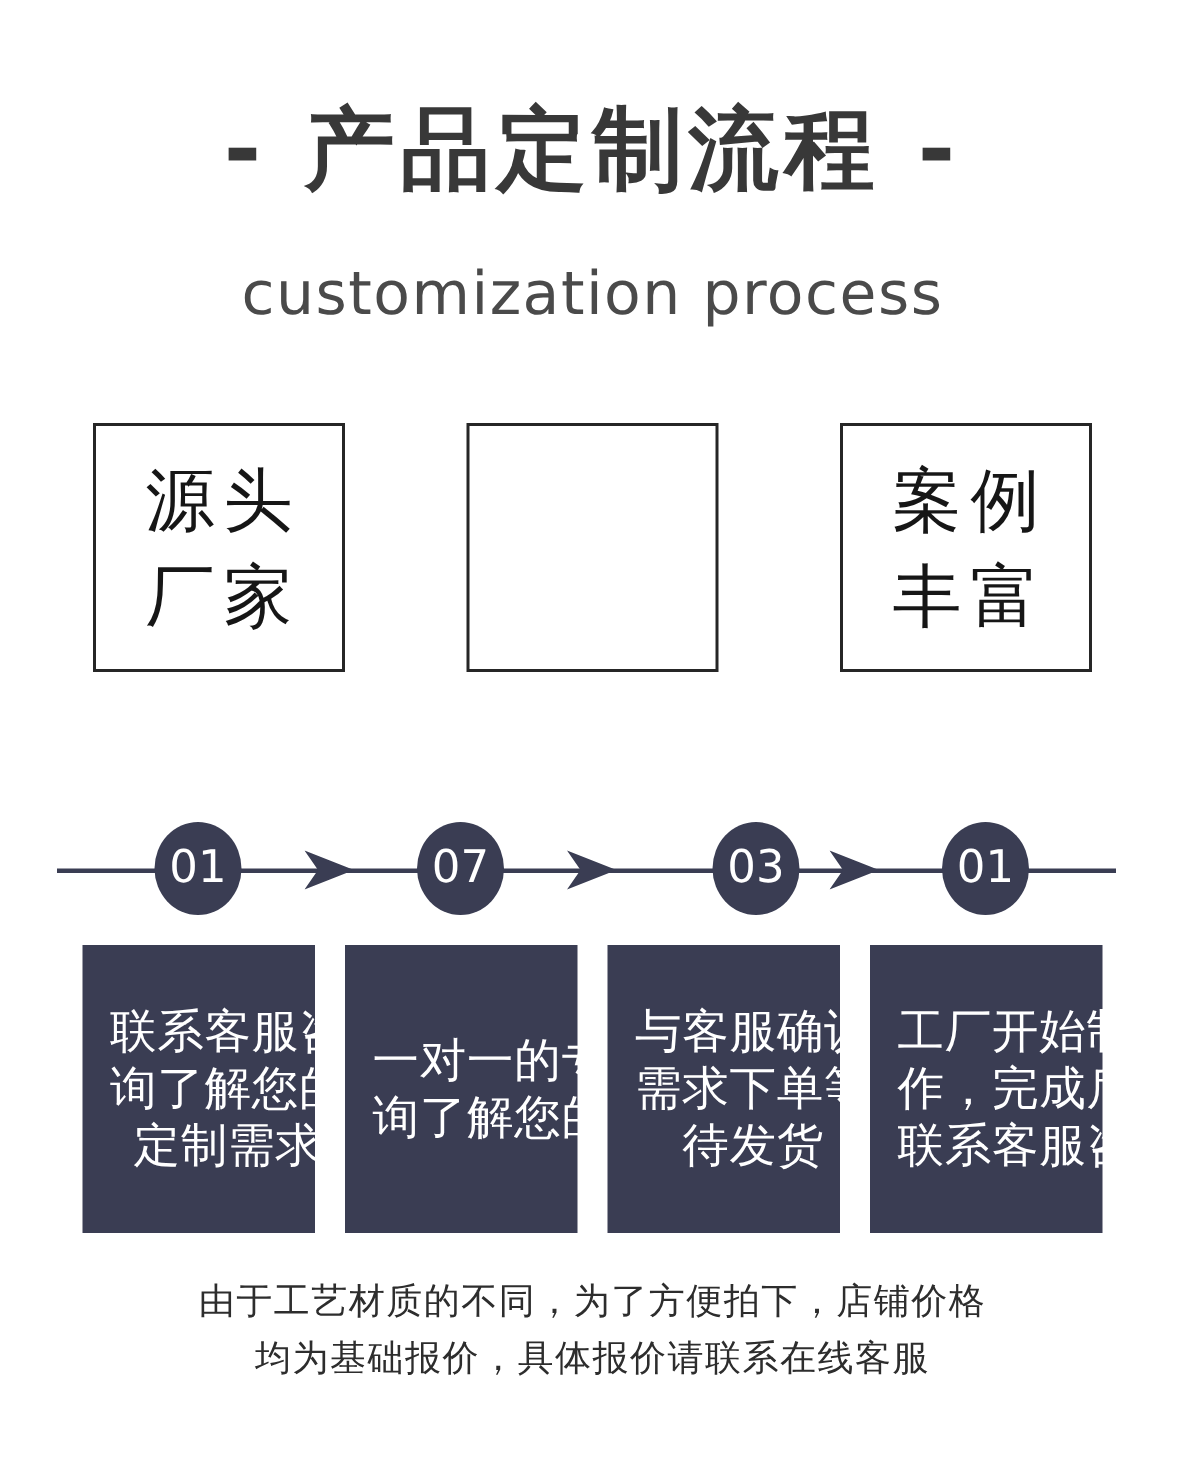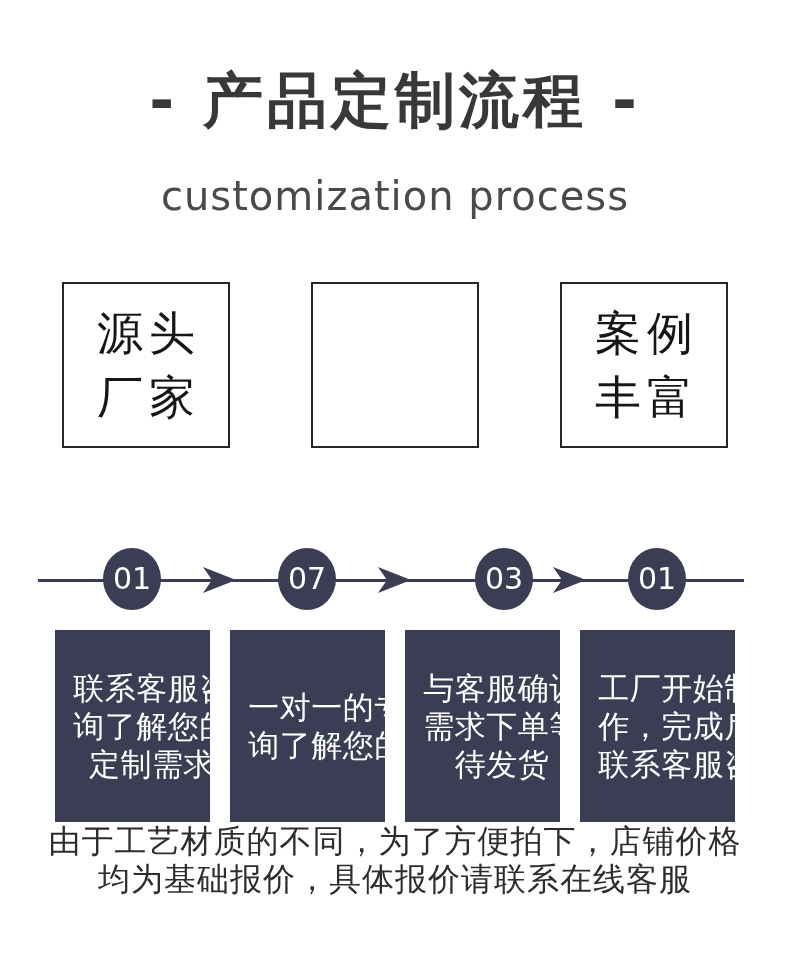--- a/index.html
+++ b/index.html
@@ -91,22 +91,23 @@
     display: flex; flex-direction: column;
     align-items: center; justify-content: center;
   }
   .step-card-line {
     font-size: 31px; line-height: 38px;
     letter-spacing: 0.5px;
     white-space: nowrap;
     margin-left: 39px;
   }
   .footer-note {
+    margin-top: 26px;
     text-align: center;
-    font-size: 32px; line-height: 38px;
+    font-size: 24px; line-height: 38px;
     color: #2d2d2d;
     letter-spacing: 1px;
   }
 </style>
 </head>
 <body>
 
 <h1 class="page-title">- 产品定制流程 -</h1>
 <div class="page-subtitle">customization process</div>
 

